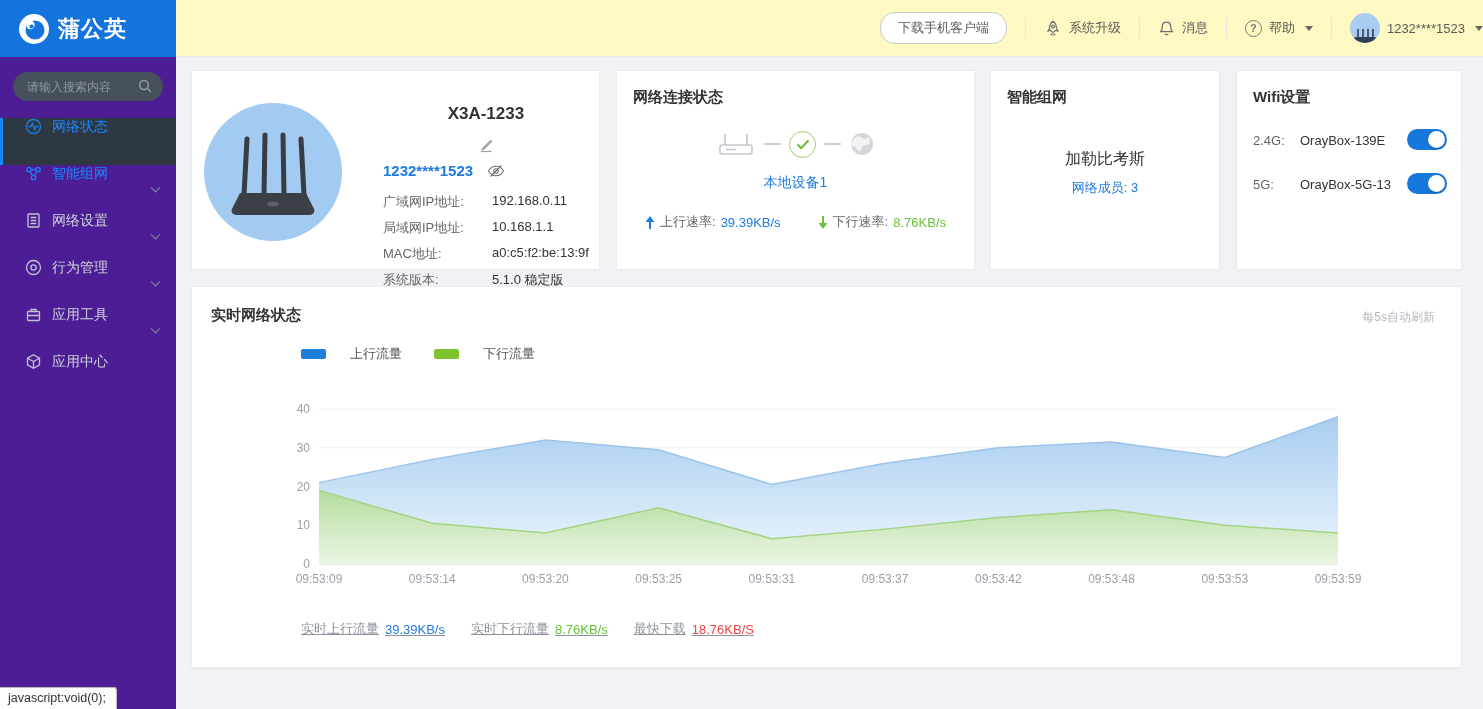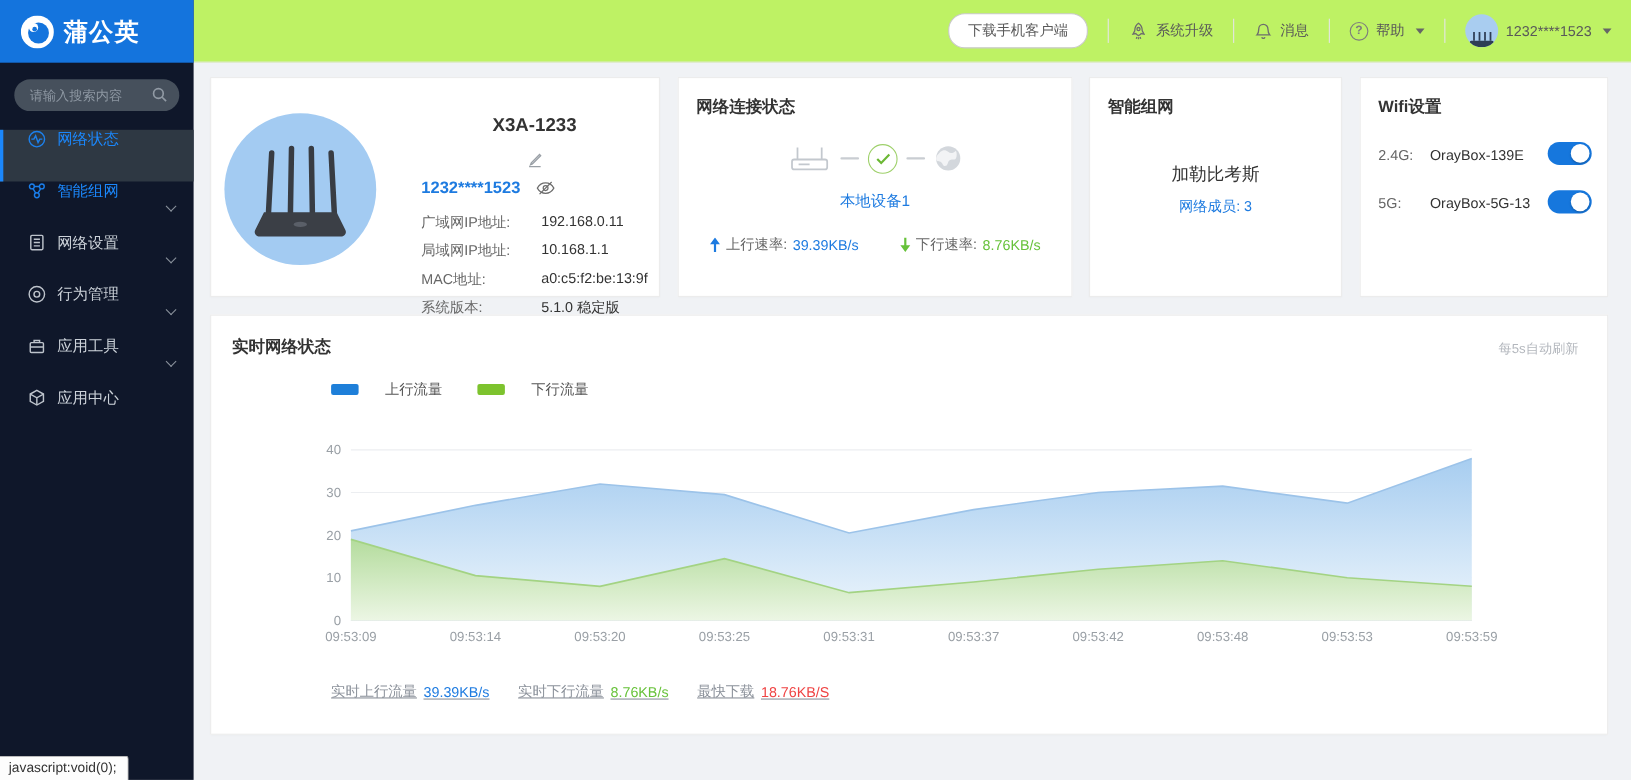--- a/index.html
+++ b/index.html
@@ -5,21 +5,21 @@
   * { margin:0; padding:0; box-sizing:border-box; }
   html,body { width:1483px; height:709px; overflow:hidden; }
   body {
     position:relative; background:#f0f2f5;
     font-family:"Liberation Sans","DejaVu Sans",sans-serif;
     -webkit-font-smoothing:antialiased; color:#333;
   }
   svg { display:block; }
 
   
-  .sidebar { position:absolute; left:0; top:0; width:176px; height:709px; background:#0f172a; z-index:2; }
+  .sidebar { position:absolute; left:0; top:0; width:176px; height:709px; background:#4c1d95; z-index:2; }
   .logo { height:57px; background:#1474dd; display:flex; align-items:center; padding-left:19px; gap:9px; }
   .logo-mark { width:30px; height:30px; position:relative; flex:0 0 auto; }
   .logo-text { color:#fff; font-size:22px; font-weight:bold; letter-spacing:1px; }
   .search-wrap { margin:15px 13px 0 13px; position:relative; }
   .search-wrap input {
     width:150px; height:29px; border:none; outline:none; border-radius:15px;
     background:#46505c; color:#cfd5dc; font-size:12px; padding:0 32px 0 14px;
   }
   .search-wrap input::placeholder { color:#8d97a2; }
   .search-ic { position:absolute; right:10px; top:6px; opacity:.75; }
@@ -30,22 +30,22 @@
   }
   .menu-item .mi-icon { width:17px; height:17px; margin-right:10px; opacity:.92; }
   .menu-item.active { background:#2e3843; color:#1b87fb; }
   .menu-item.active::before { content:""; position:absolute; left:0; top:0; width:3px; height:100%; background:#1b87fb; }
   .menu-item.hl { color:#1b87fb; }
   .chev { position:absolute; right:17px; top:50%; width:7px; height:7px;
     border-right:1.5px solid #8a929c; border-bottom:1.5px solid #8a929c;
     transform:translateY(-70%) rotate(45deg); }
 
   
-  .header { position:absolute; left:176px; top:0; width:1307px; height:57px; background:#bef264;
-    border-bottom:1px solid #e9e9e9; display:flex; align-items:center; justify-content:flex-end; padding-right:18px; }
+  .header { position:absolute; left:176px; top:0; width:1307px; height:57px; background:#fef9c3;
+    border-bottom:1px solid #e9e9e9; display:flex; align-items:center; justify-content:flex-end; }
   .dl-btn { border:1px solid #c9c9c9; background:#fff; border-radius:15px; padding:6px 17px;
     font-size:13px; color:#595959; cursor:pointer; font-family:inherit; }
   .hdiv { width:1px; height:22px; background:#e5e5e5; margin:0 18px; }
   .hitem { display:flex; align-items:center; gap:7px; font-size:13px; color:#595959; cursor:pointer; }
   .caret-down { width:0; height:0; border-left:4px solid transparent; border-right:4px solid transparent;
     border-top:5px solid #666; margin-left:3px; }
   .q-circle { width:17px; height:17px; border:1.4px solid #7d7d7d; border-radius:50%;
     font-size:11px; color:#7d7d7d; display:flex; align-items:center; justify-content:center; font-weight:bold; }
   .avatar { width:30px; height:30px; border-radius:50%; background:#a9cdf0; display:flex; align-items:flex-end; justify-content:center; overflow:hidden; }
 

